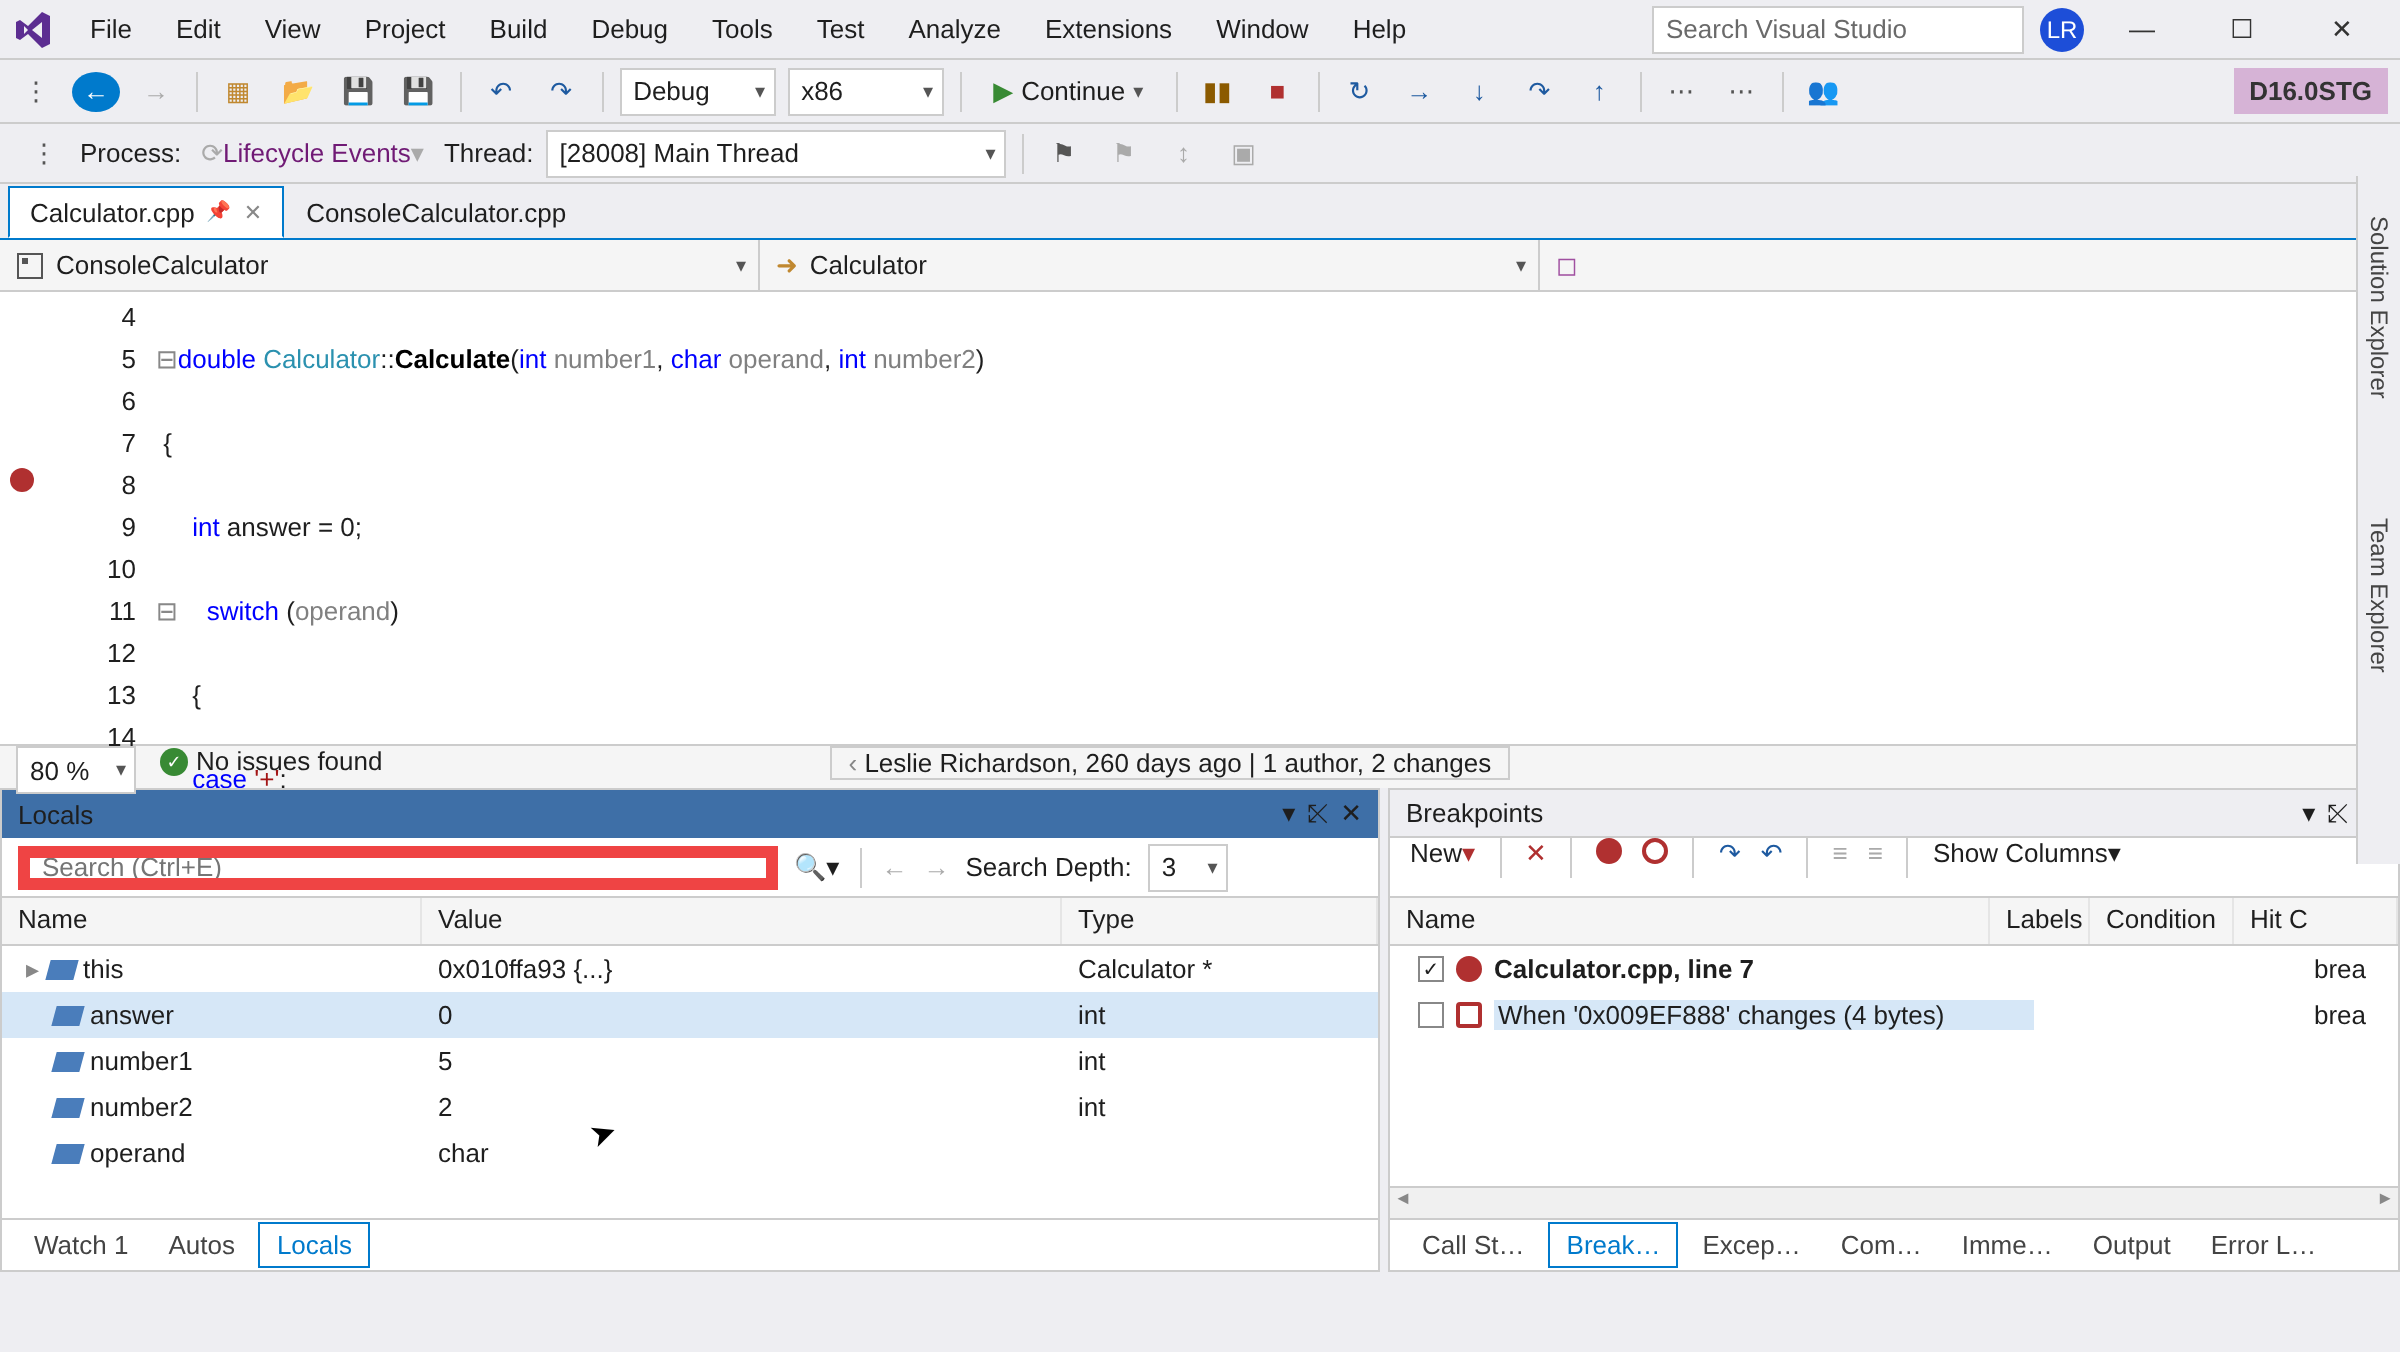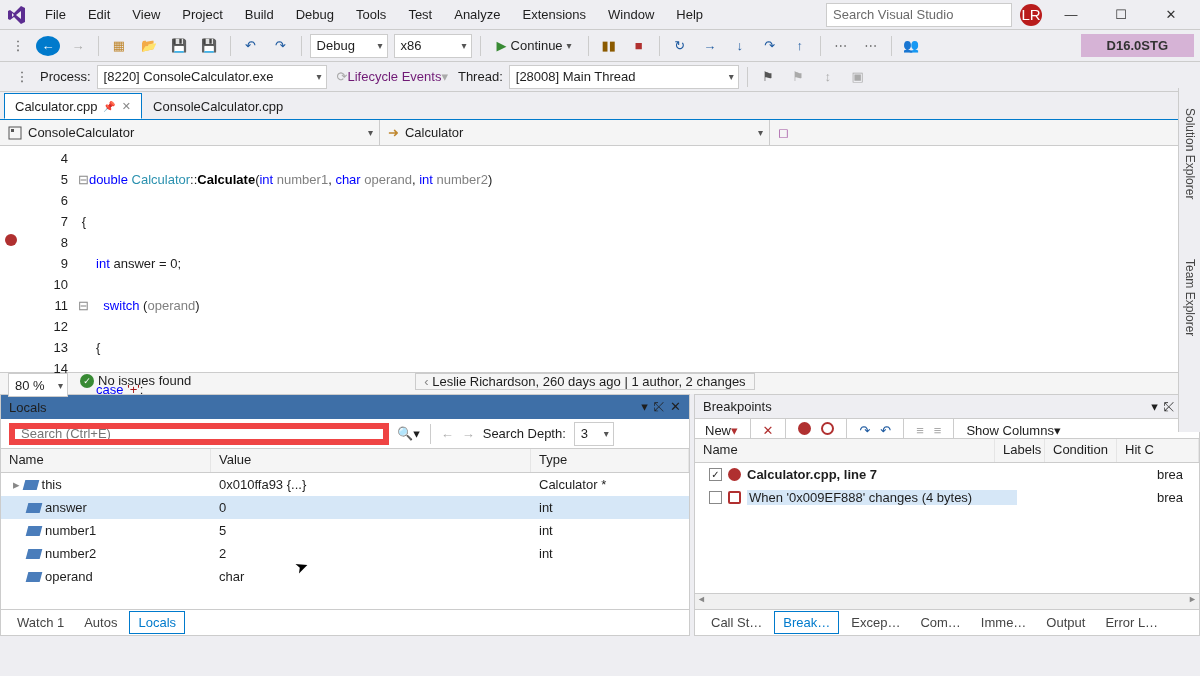--- a/index.html
+++ b/index.html
@@ -3,30 +3,30 @@
 <meta charset="utf-8">
 <style>
 *{margin:0;padding:0;box-sizing:border-box;font-family:"Segoe UI",Tahoma,sans-serif;font-size:13px;color:#1e1e1e}
 body{width:1200px;height:676px;background:#eeeef2;overflow:hidden;position:relative}
 .titlebar{height:30px;display:flex;align-items:center;background:#eeeef2;border-bottom:1px solid #ccc}
 .vs-logo{width:34px;height:30px;display:flex;align-items:center;justify-content:center;color:#5c2d91}
 .menu{display:flex;gap:0}
 .menu-item{padding:4px 11px;cursor:default}
 .title-right{margin-left:auto;display:flex;align-items:center;gap:8px;padding-right:8px}
 .search-box{width:186px;height:24px;border:1px solid #ccc;background:#fff;padding:0 6px;color:#6a6a6a;display:flex;align-items:center}
-.avatar{width:22px;height:22px;border-radius:50%;background:#b91c1c;color:#fff;display:flex;align-items:center;justify-content:center;font-size:15px}
+.avatar{width:22px;height:22px;border-radius:50%;background:#1d4ed8;color:#fff;display:flex;align-items:center;justify-content:center;font-size:12px}
 .win-btn{width:42px;height:30px;display:flex;align-items:center;justify-content:center;color:#333}
 .toolbar{height:32px;display:flex;align-items:center;background:#eeeef2;padding:0 6px;gap:6px;border-bottom:1px solid #ccc}
 .tbtn{height:24px;min-width:24px;padding:0 4px;display:flex;align-items:center;justify-content:center;color:#555}
 .sep{width:1px;height:20px;background:#ccc;margin:0 2px}
 .combo{height:24px;border:1px solid #ccc;background:#fff;padding:0 18px 0 6px;display:flex;align-items:center;position:relative;min-width:78px}
 .combo::after{content:"▾";position:absolute;right:4px;font-size:10px;color:#555}
 .continue-btn{display:flex;align-items:center;gap:4px;padding:0 8px}
 .play{color:#388a34}
-.stg-badge{background:#d6b3d6;padding:4px 26px;font-weight:600;color:#333;margin-left:auto}
+.stg-badge{background:#d6b3d6;padding:4px 8px;font-weight:600;color:#333;margin-left:auto}
 .dbgbar{height:30px;display:flex;align-items:center;background:#eeeef2;padding:0 10px;gap:6px;border-bottom:1px solid #ccc}
 .dbgbar .combo{min-width:230px}
 .tabs{height:28px;display:flex;align-items:end;background:#eeeef2;padding-left:4px;border-bottom:1px solid #007acc}
 .tab{height:26px;padding:0 10px;display:flex;align-items:center;gap:6px;background:#eeeef2;border:1px solid transparent;position:relative}
 .tab.active{background:#fff;border:1px solid #007acc;border-bottom:1px solid #fff}
 .tab-x{color:#888;font-size:11px}
 .pin{color:#888;font-size:10px}
 .navbar{height:26px;display:flex;background:#f5f5f5;border-bottom:1px solid #ccc}
 .navcombo{flex:1;border-right:1px solid #ccc;padding:0 8px;display:flex;align-items:center;gap:6px;position:relative}
 .navcombo::after{content:"▾";position:absolute;right:6px;font-size:10px;color:#555}
@@ -52,21 +52,21 @@
 .col-name{width:210px}.col-val{width:320px}.col-type{flex:1}
 .grid-row{height:23px;display:flex;align-items:center}
 .grid-row>div{padding:0 8px}
 .grid-row .col-name{display:flex;align-items:center;gap:4px;padding-left:26px}
 .grid-row.sel{background:#d6e7f7}
 .var-ico{width:14px;height:10px;background:#4a7dbb;transform:skewX(-15deg)}
 .bottom-tabs{height:26px;display:flex;align-items:center;border-top:1px solid #ccc;gap:4px;padding:0 8px}
 .btab{padding:3px 8px;color:#444}
 .btab.active{border:1px solid #007acc;background:#fff;color:#007acc}
 .bpts{flex:1;border:1px solid #ccc;background:#fff;display:flex;flex-direction:column;margin-left:4px}
-.bp-tools{height:20px;display:flex;align-items:flex-end;gap:10px;padding:0 10px;border-bottom:1px solid #ccc}
+.bp-tools{height:30px;display:flex;align-items:flex-start;gap:10px;padding:0 10px;border-bottom:1px solid #ccc}
 .bp-grid-hdr{height:24px;display:flex;border-bottom:1px solid #ccc;background:#f5f5f5}
 .bp-grid-hdr>div{padding:3px 8px;border-right:1px solid #e5e5e5}
 .bp-row{height:23px;display:flex;align-items:center;padding-left:14px;gap:6px}
 .cb{width:13px;height:13px;border:1px solid #888;display:flex;align-items:center;justify-content:center;font-size:10px}
 .bp-dot{width:13px;height:13px;border-radius:50%;background:#b03030}
 .bp-dot.data{background:#fff;border:2px solid #b03030;border-radius:2px}
 .scroll-h{height:16px;background:#f0f0f0;border-top:1px solid #ccc;margin-top:auto;position:relative}
 .scroll-h::before{content:"◄";position:absolute;left:2px;font-size:9px;color:#888}
 .scroll-h::after{content:"►";position:absolute;right:2px;font-size:9px;color:#888}
 .cursor-arrow{position:absolute;left:295px;top:557px;font-size:16px;color:#000;pointer-events:none;transform:rotate(-20deg)}
@@ -139,21 +139,20 @@
   <div class="tbtn">⋯</div>
   <div class="tbtn">⋯</div>
   <div class="sep"></div>
   <div class="tbtn" style="color:#1e5aa0">👥</div>
   <div class="stg-badge">D16.0STG</div>
 </div>
 
 <div class="dbgbar">
   <div class="tbtn">⋮</div>
   <span>Process:</span>
-  <div class="combo">[8220] ConsoleCalculator.exe</div>
   <div class="tbtn" style="color:#aaa">⟳ <span style="color:#701a75">Lifecycle Events</span> ▾</div>
   <span>Thread:</span>
   <div class="combo">[28008] Main Thread</div>
   <div class="sep"></div>
   <div class="tbtn">⚑</div>
   <div class="tbtn" style="color:#aaa">⚑</div>
   <div class="tbtn" style="color:#aaa">↕</div>
   <div class="tbtn" style="color:#aaa">▣</div>
 </div>
 

